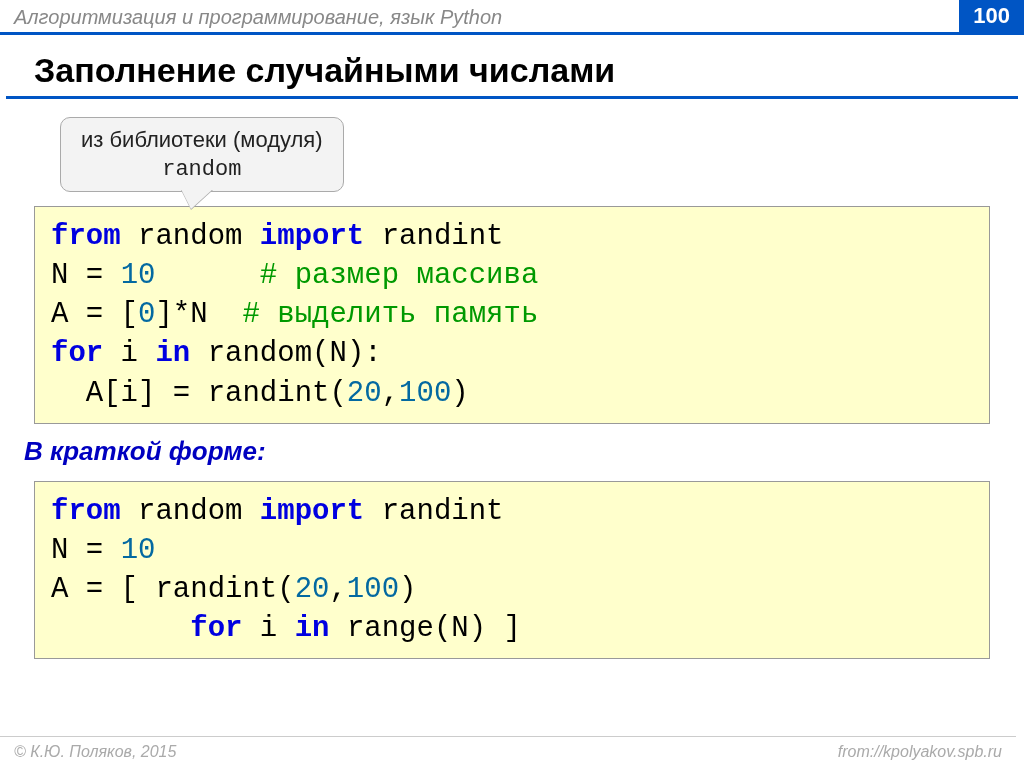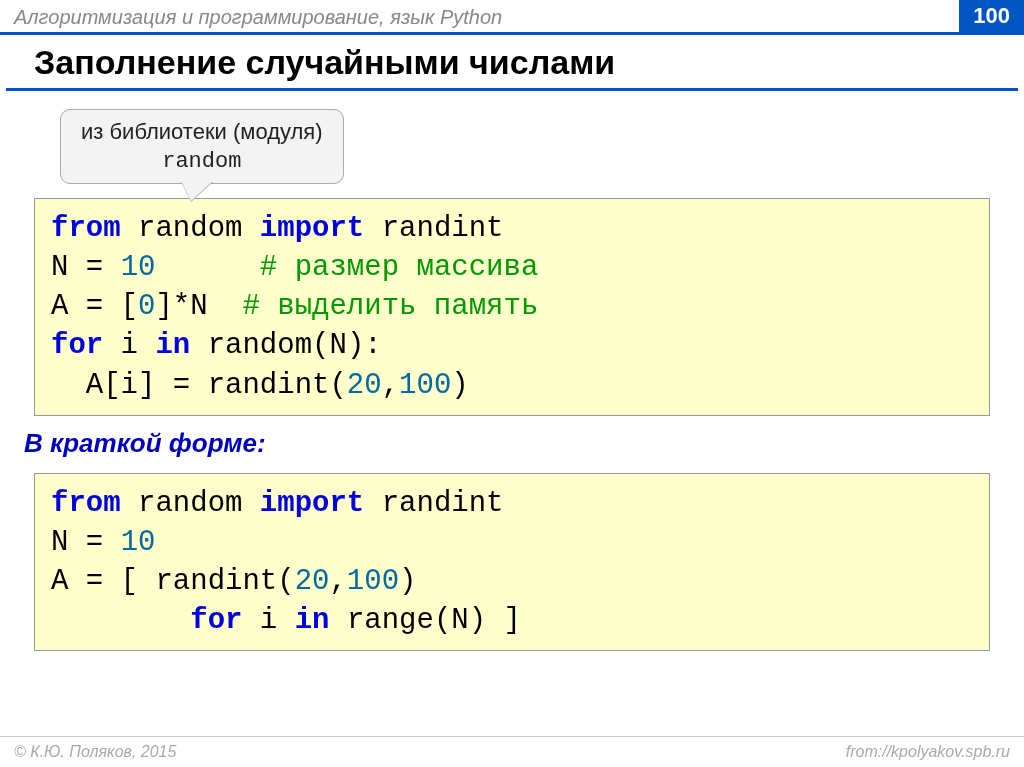--- a/index.html
+++ b/index.html
@@ -29,21 +29,21 @@
     padding: 3px 14px;
     font-size: 22px;
     margin-top: -4px;
     margin-right: -14px;
     margin-bottom: -2px;
   }
   .title {
     font-size: 34px;
     font-weight: bold;
     color: #000;
-    padding: 8px 0 6px 34px;
+    padding: 16px 0 6px 34px;
   }
   .title-underline {
     height: 3px;
     background: #0055c4;
     margin: 0 6px 18px 6px;
   }
   .callouts {
     display: flex;
     gap: 40px;
     padding-left: 60px;
@@ -101,21 +101,21 @@
     font-weight: bold;
     color: #0000c0;
     padding-left: 24px;
     margin-top: 6px;
     font-style: italic;
   }
   .footer {
     position: absolute;
     bottom: 0;
     left: 0;
-    right: 0;
+    right: 8px;
     display: flex;
     justify-content: space-between;
     padding: 6px 14px;
     color: #aaa;
     font-size: 16px;
     font-style: italic;
     border-top: 1px solid #ccc;
   }
   .mono { font-family: "Courier New", monospace; font-style: normal; }
 </style>

